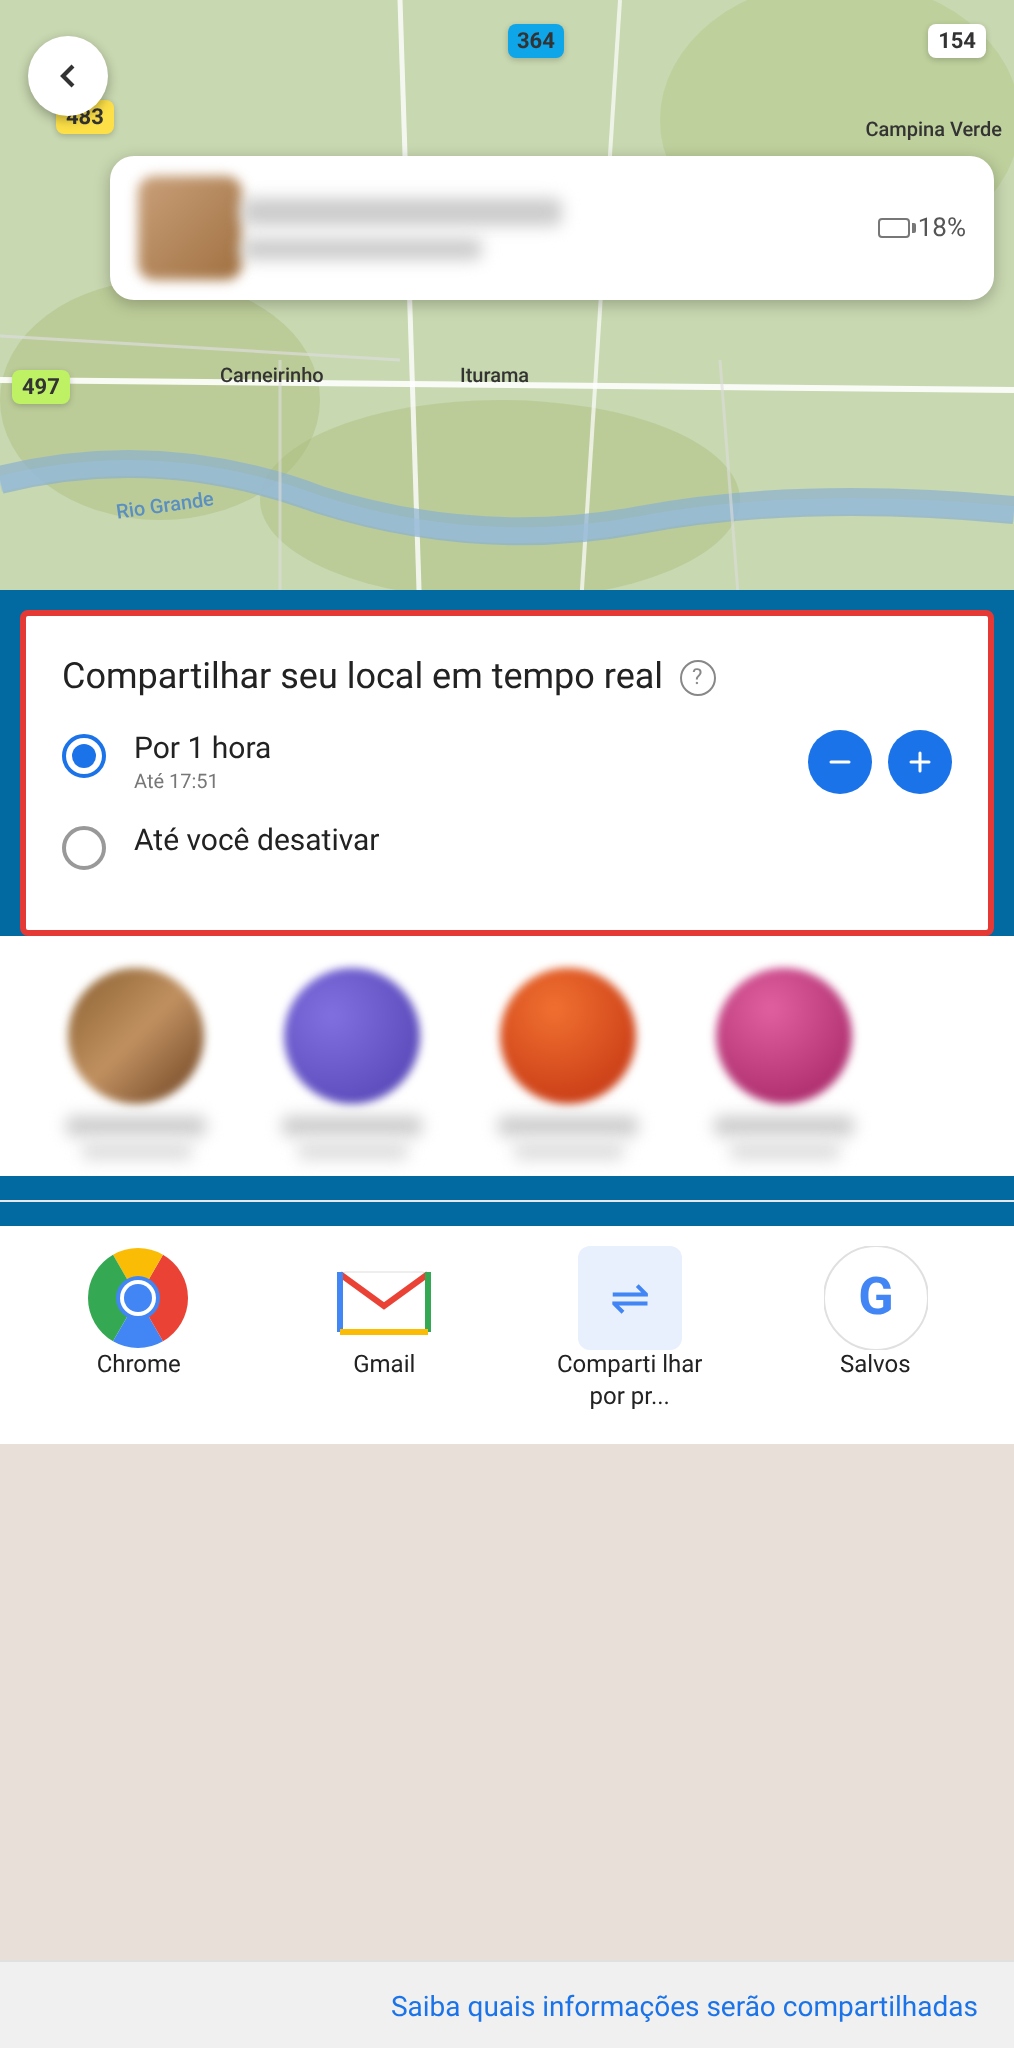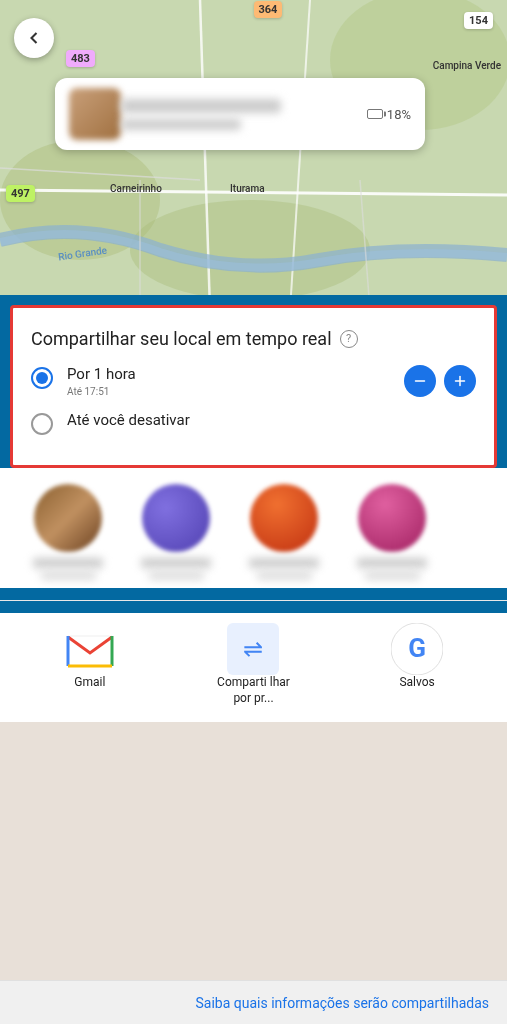--- a/index.html
+++ b/index.html
@@ -49,54 +49,53 @@
       padding: 2px 5px;
       font-size: 11px;
       font-weight: bold;
       color: #333;
       box-shadow: 0 1px 3px rgba(0,0,0,0.2);
     }
 
     .map-road-badge2 {
       position: absolute;
       top: 50px; left: 28px;
-      background: #f0abfc;
+      background: #fde047;
       border-radius: 4px;
       padding: 2px 5px;
       font-size: 11px;
       font-weight: bold;
       color: #333;
       box-shadow: 0 1px 3px rgba(0,0,0,0.2);
-      margin-left: 38px;
     }
 
     .map-road-badge3 {
       position: absolute;
-      top: 1px; left: 50%;
-      background: #fdba74;
+      top: 12px; left: 50%;
+      background: #0ea5e9;
       border-radius: 4px;
       padding: 2px 5px;
       font-size: 11px;
       font-weight: bold;
       color: #333;
       box-shadow: 0 1px 3px rgba(0,0,0,0.2);
     }
 
     
     .user-card {
       position: absolute;
       top: 78px; left: 55px;
       background: white;
       border-radius: 12px;
       padding: 10px 14px;
       display: flex;
       align-items: center;
       gap: 0;
       box-shadow: 0 2px 8px rgba(0,0,0,0.25);
-      width: 370px;
+      width: 442px;
       z-index: 10;
     }
 
     .user-avatar {
       width: 52px; height: 52px;
       border-radius: 8px;
       background: #c9a87a;
       flex-shrink: 0;
       overflow: hidden;
     }
@@ -467,20 +466,39 @@
         <div class="contact-detail-blurred"></div>
       </div>
     </div>
   </div>
 
   <div class="divider"></div>
 
   <div class="apps-section">
     <div class="apps-row">
 
+      <div class="app-item">
+        <div style="width:52px;height:52px;border-radius:50%;position:relative;display:flex;align-items:center;justify-content:center;">
+          <svg width="52" height="52" viewBox="0 0 52 52">
+            <circle cx="26" cy="26" r="25" fill="white"></circle>
+
+            <path d="M26,26 L51,26 A25,25 0 0,0 38.5,4.4 Z" fill="#EA4335"></path>
+            <path d="M26,26 L38.5,4.4 A25,25 0 0,0 13.5,4.4 Z" fill="#FBBC05"></path>
+            <path d="M26,26 L13.5,4.4 A25,25 0 0,0 1,26 Z" fill="#34A853"></path>
+            <path d="M26,26 L1,26 A25,25 0 0,0 13.5,47.6 Z" fill="#34A853"></path>
+            <path d="M26,26 L13.5,47.6 A25,25 0 0,0 38.5,47.6 Z" fill="#4285F4"></path>
+            <path d="M26,26 L38.5,47.6 A25,25 0 0,0 51,26 Z" fill="#EA4335"></path>
+
+            <circle cx="26" cy="26" r="11" fill="#4285F4"></circle>
+            <circle cx="26" cy="26" r="9" fill="white"></circle>
+            <circle cx="26" cy="26" r="7" fill="#4285F4"></circle>
+          </svg>
+        </div>
+        <div class="app-label">Chrome</div>
+      </div>
 
       <div class="app-item">
         <div style="width:52px;height:52px;">
           <svg width="52" height="52" viewBox="0 0 52 52">
             <rect width="52" height="52" rx="6" fill="white"></rect>
 
             <rect x="4" y="13" width="44" height="30" rx="3" fill="white" stroke="#ddd" stroke-width="0.5"></rect>
 
             <path d="M4,14 L26,30 L48,14" fill="none" stroke="#EA4335" stroke-width="3"></path>
             <rect x="4" y="13" width="44" height="30" rx="3" fill="none"></rect>

